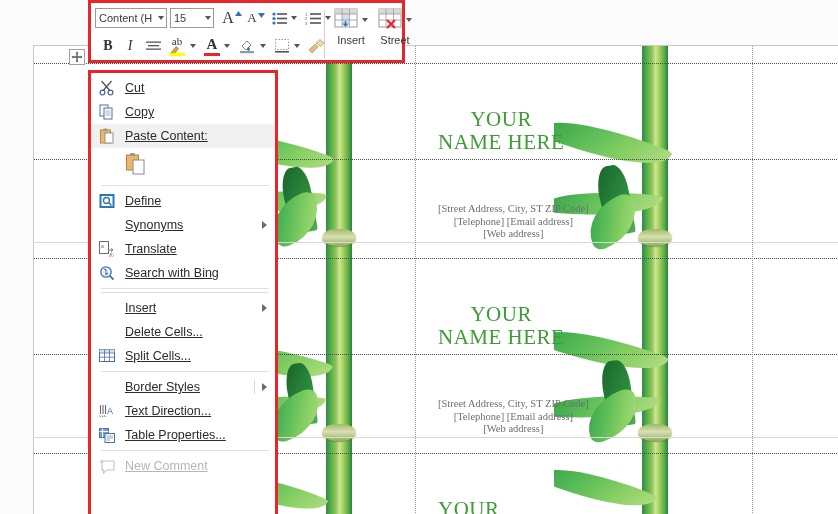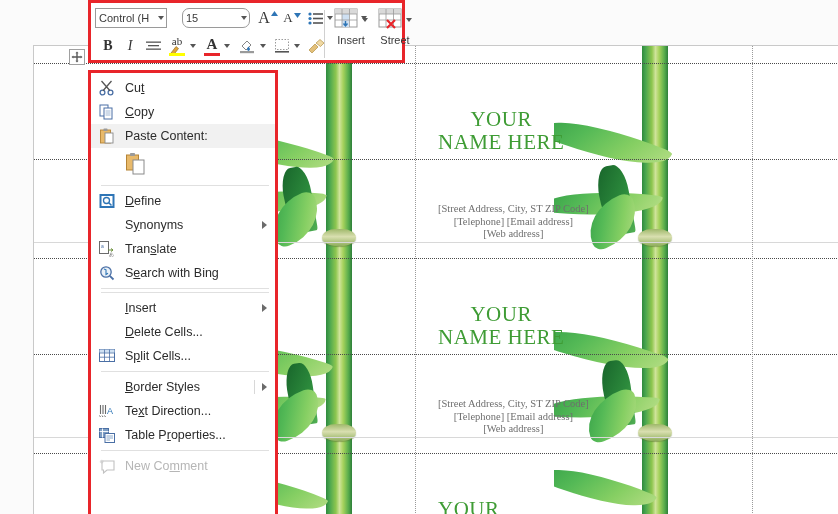--- a/index.html
+++ b/index.html
@@ -98,20 +98,21 @@
   #ctx-menu {
     position:absolute; left:88px; top:70px; width:190px; height:444px;
     background:#ffffff; border:3px solid #e8252a; border-bottom:none;
     overflow:hidden;
   }
   #ctx-inner { position:absolute; left:0; top:0; right:0; bottom:0; background:#fff; padding-top:3px; }
   .mi {
     position:relative; height:24px; display:flex; align-items:center;
     font-size:12.5px; color:#2b2b2b; padding-left:34px; padding-right:28px;
     font-family:"Liberation Sans", sans-serif;
+    text-decoration:underline;
   }
   .mi.hl { background:#f1f1f1; }
   .mi.disabled { color:#b6b6b6; }
   .mi .mi-ico {
     position:absolute; left:7px; top:50%; transform:translateY(-50%);
     width:18px; height:18px; display:flex; align-items:center; justify-content:center;
   }
   .mi .arrow {
     position:absolute; right:8px; top:50%; transform:translateY(-50%);
     width:0;height:0;border-top:4px solid transparent;border-bottom:4px solid transparent;border-left:5px solid #6b6b6b;
@@ -197,24 +198,24 @@
 <div id="table-handle">
   <svg width="12" height="12" viewBox="0 0 12 12">
     <path d="M6 0.5 L7.6 2.3 H6.7 V5.3 H9.7 V4.4 L11.5 6 L9.7 7.6 V6.7 H6.7 V9.7 H7.6 L6 11.5 L4.4 9.7 H5.3 V6.7 H2.3 V7.6 L0.5 6 L2.3 4.4 V5.3 H5.3 V2.3 H4.4 Z" fill="#5a5a5a"></path>
   </svg>
 </div>
 
 <div id="mini-toolbar">
 
   <div class="tb-row r1">
     <div class="combo" style="width:72px; margin-left:4px;">
-      <span class="cv">Control (H</span>
+      <span class="cv">Content (H</span>
       <span class="caret"></span>
     </div>
-    <div class="combo" style="width:68px; margin-left:15px;border-radius:7px;">
+    <div class="combo" style="width:44px; margin-left:3px;">
       <span class="cv">15</span>
       <span class="caret"></span>
     </div>
 
     <div class="tb-btn" style="width:24px;margin-left:6px;">
       <span class="glyphA" style="font-size:16px;">A</span>
       <svg width="7" height="7" style="margin:-8px 0 0 1px;" viewBox="0 0 7 7">
         <path d="M3.5 0 L7 5 H0 Z" fill="#2E75B6"></path>
         </svg>
     </div>

